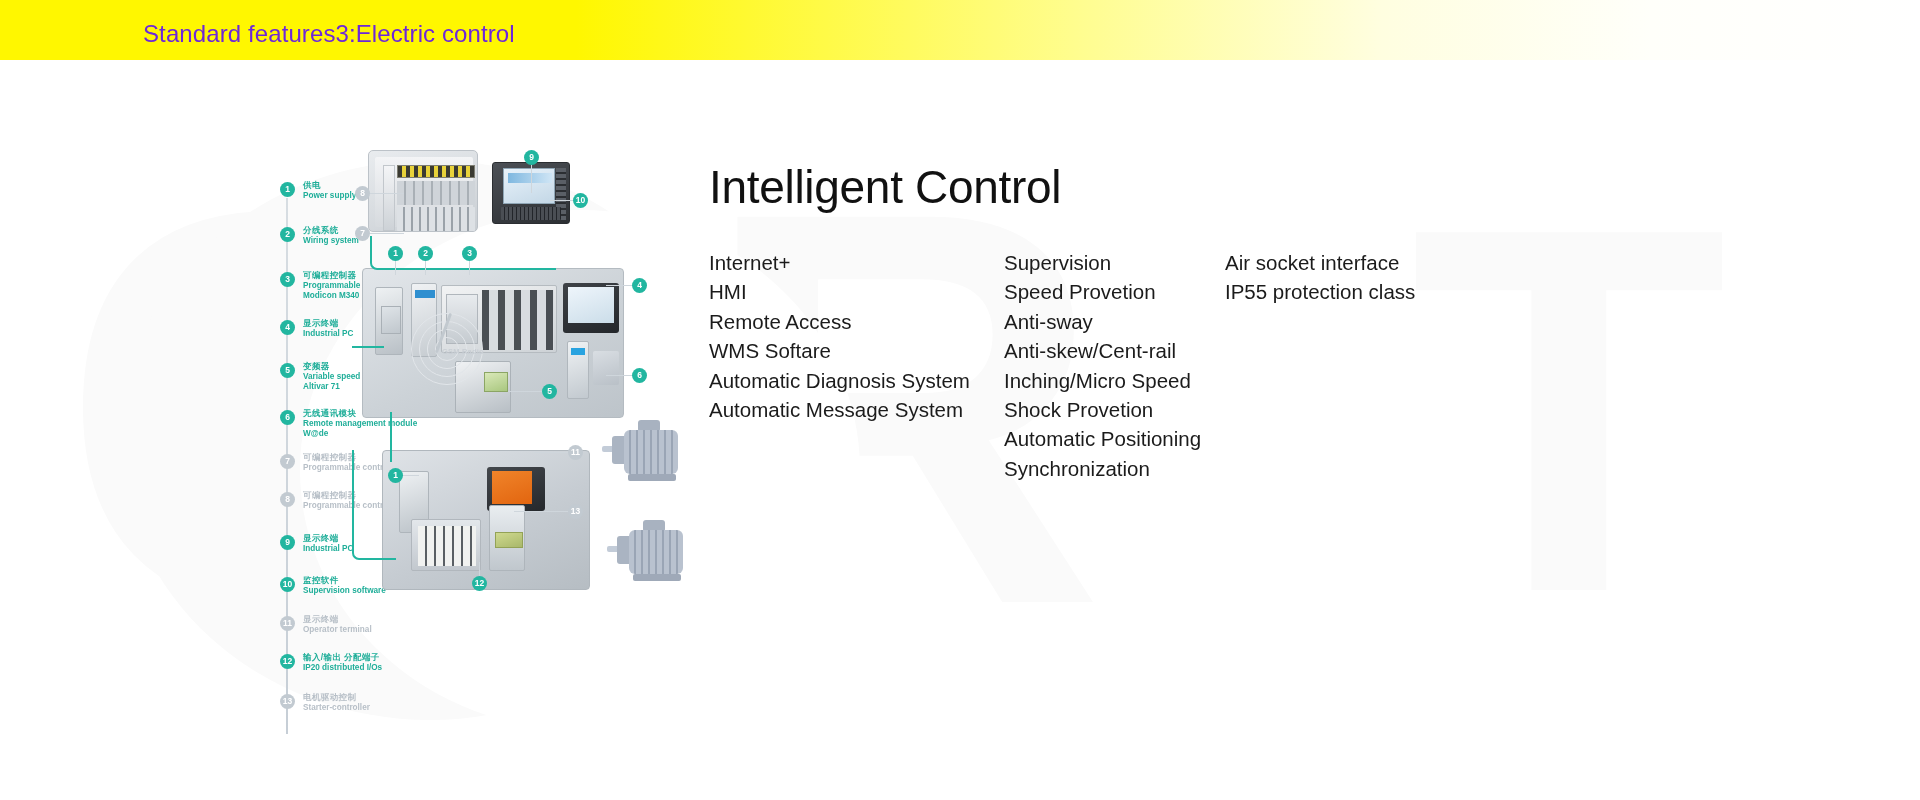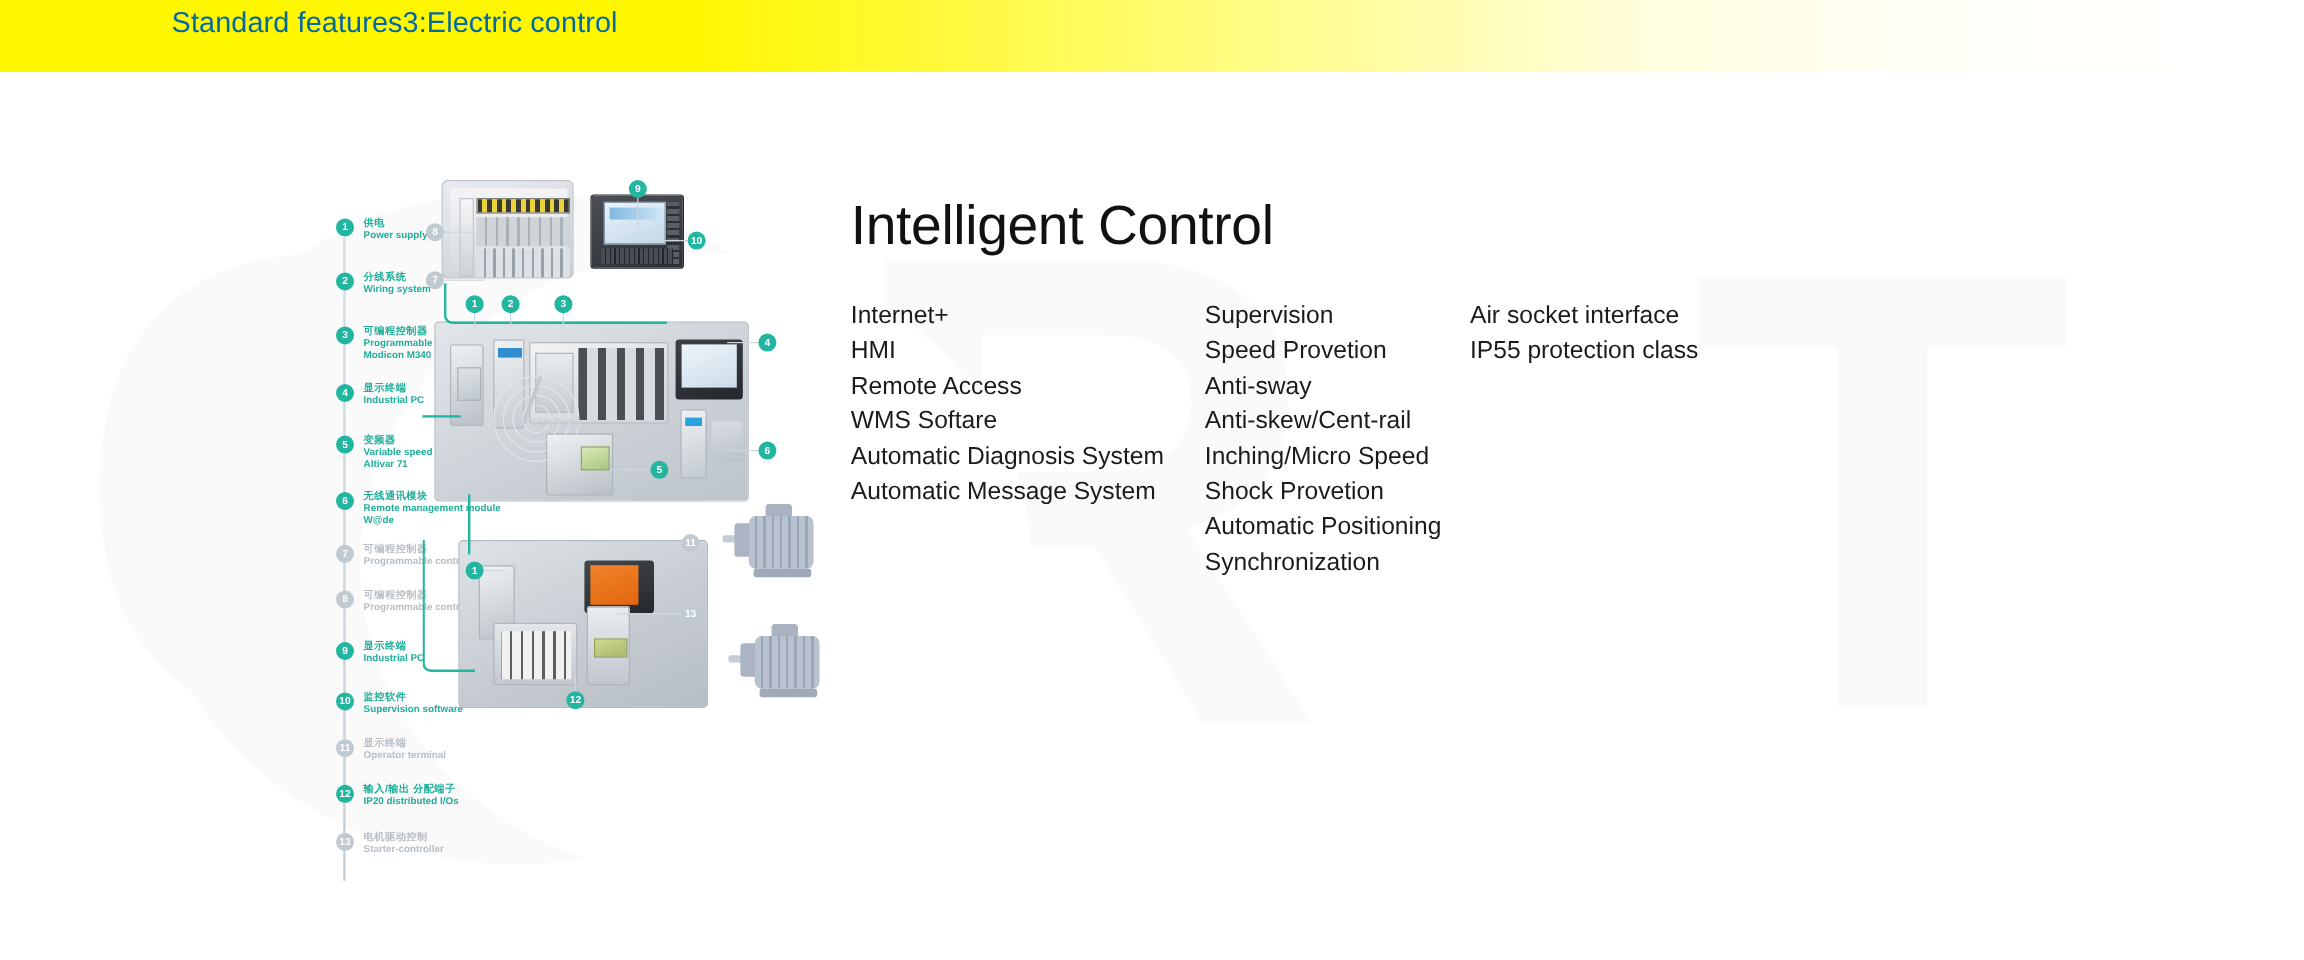--- a/index.html
+++ b/index.html
@@ -10,22 +10,22 @@
     overflow: hidden;
   }
   #page { position: relative; width: 1920px; height: 800px; background: #fff; }
 
   
   .header-band {
     position: absolute; left: 0; top: 0; width: 1920px; height: 60px;
     background: linear-gradient(to right, #fff700 0%, #fff700 30%, #fffd8e 56%, #fffee0 72%, #fffffa 86%, #ffffff 100%);
   }
   .header-title {
-    position: absolute; left: 143px; top: 6px;
-    font-size: 24px; color: #0369a1; letter-spacing: 0.1px; white-space: nowrap;
+    position: absolute; left: 143px; top: 20px;
+    font-size: 24px; color: #6d28d9; letter-spacing: 0.1px; white-space: nowrap;
   }
 
   
   .wm { position: absolute; color: #fafafa; font-weight: 700; line-height: 1;
         font-family: "Liberation Sans", sans-serif; user-select: none; }
   .wm-c { left: 60px;  top: 128px; font-size: 560px; }
   .wm-r { left: 700px; top: 128px; font-size: 560px; }
   .wm-t { left: 1410px;top: 150px; font-size: 520px; }
 
   

